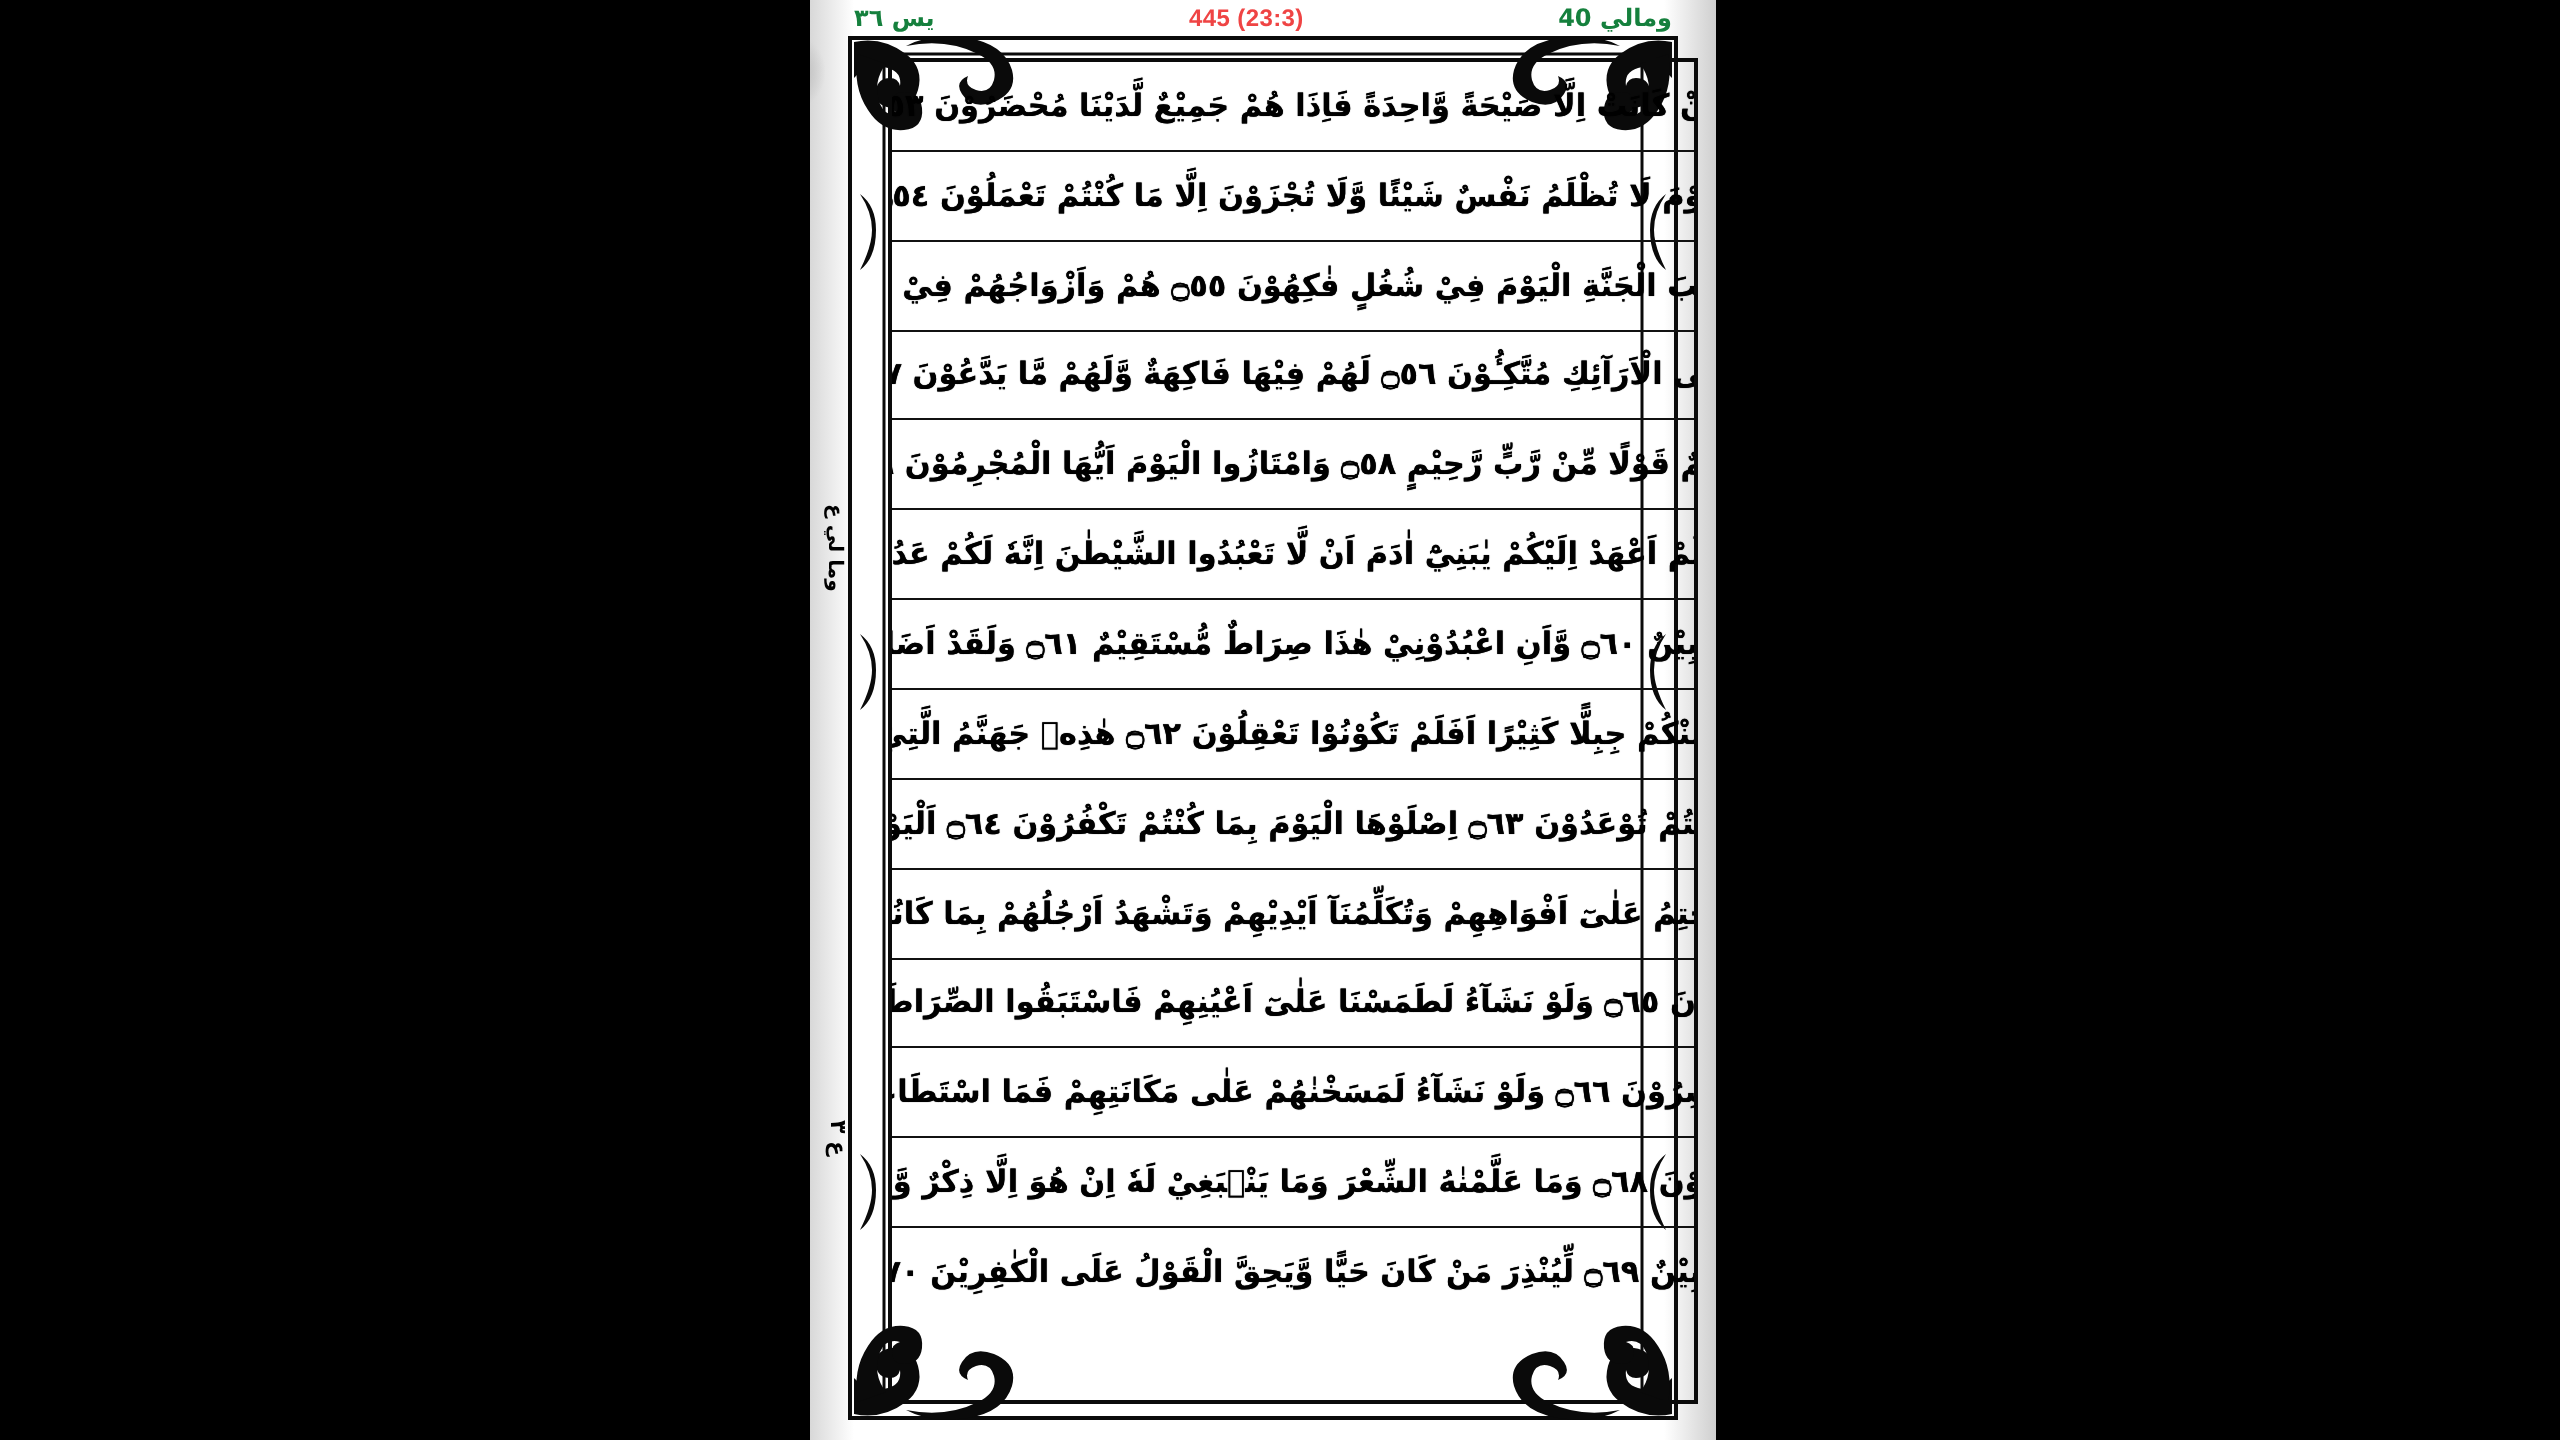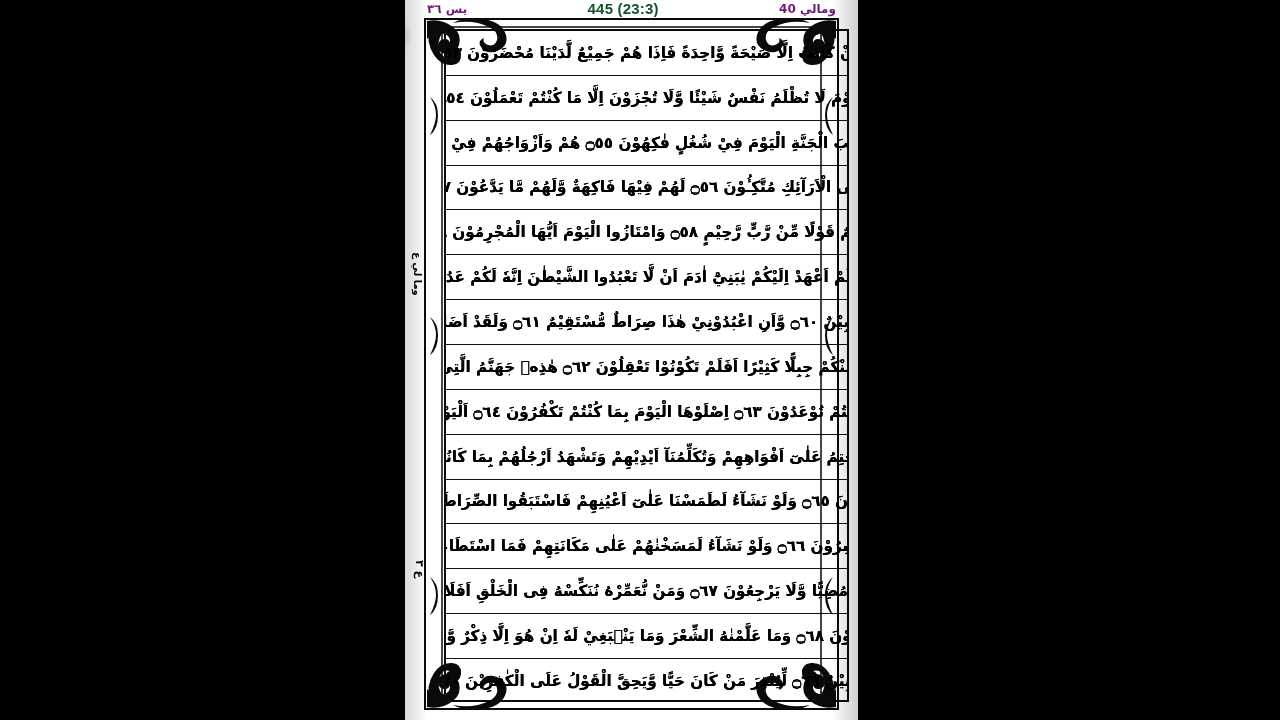--- a/index.html
+++ b/index.html
@@ -31,26 +31,26 @@
   }
 
   
   .header{
     position:absolute;left:0;top:0;width:453px;height:17px;
     display:flex;align-items:center;justify-content:space-between;
     padding:0 22px;box-sizing:border-box;z-index:5;
   }
   .hdr-side{
     font-family:"DejaVu Sans",sans-serif;
-    font-size:12px;color:#701a75;font-weight:600;
+    font-size:12px;color:#15803d;font-weight:600;
     direction:rtl;white-space:nowrap;line-height:1;
   }
   .hdr-center{
     font-family:"Liberation Sans",sans-serif;
-    font-size:15px;font-weight:bold;color:#14532d;letter-spacing:.2px;
+    font-size:12px;font-weight:bold;color:#ef4444;letter-spacing:.2px;
   }
 
   
   .frame{
     position:absolute;left:18px;top:17px;width:417px;height:694px;
     z-index:3;
   }
   .frame svg{display:block;width:100%;height:100%;}
 
   
@@ -200,23 +200,20 @@
       <div class="line">
           <span class="aya">نَخْتِمُ عَلٰىٓ اَفْوَاهِهِمْ وَتُكَلِّمُنَآ اَيْدِيْهِمْ وَتَشْهَدُ اَرْجُلُهُمْ بِمَا كَانُوْا</span>
         </div>
       <div class="line">
           <span class="aya">يَكْسِبُوْنَ ۝٦٥ وَلَوْ نَشَآءُ لَطَمَسْنَا عَلٰىٓ اَعْيُنِهِمْ فَاسْتَبَقُوا الصِّرَاطَ فَاَنّٰى</span>
         </div>
       <div class="line">
           <span class="aya">يُبْصِرُوْنَ ۝٦٦ وَلَوْ نَشَآءُ لَمَسَخْنٰهُمْ عَلٰى مَكَانَتِهِمْ فَمَا اسْتَطَاعُوْا</span>
         </div>
       <div class="line">
-          <span class="aya">مُضِيًّا وَّلَا يَرْجِعُوْنَ ۝٦٧ وَمَنْ نُّعَمِّرْهُ نُنَكِّسْهُ فِى الْخَلْقِ اَفَلَا</span>
-        </div>
-      <div class="line">
           <span class="aya">يَعْقِلُوْنَ ۝٦٨ وَمَا عَلَّمْنٰهُ الشِّعْرَ وَمَا يَنْۢبَغِيْ لَهٗ اِنْ هُوَ اِلَّا ذِكْرٌ وَّقُرْاٰنٌ</span>
         </div>
       <div class="line">
           <span class="aya">مُّبِيْنٌ ۝٦٩ لِّيُنْذِرَ مَنْ كَانَ حَيًّا وَّيَحِقَّ الْقَوْلُ عَلَى الْكٰفِرِيْنَ ۝٧٠</span>
         </div>
     </div>
 
   </div>
 </div>
 

